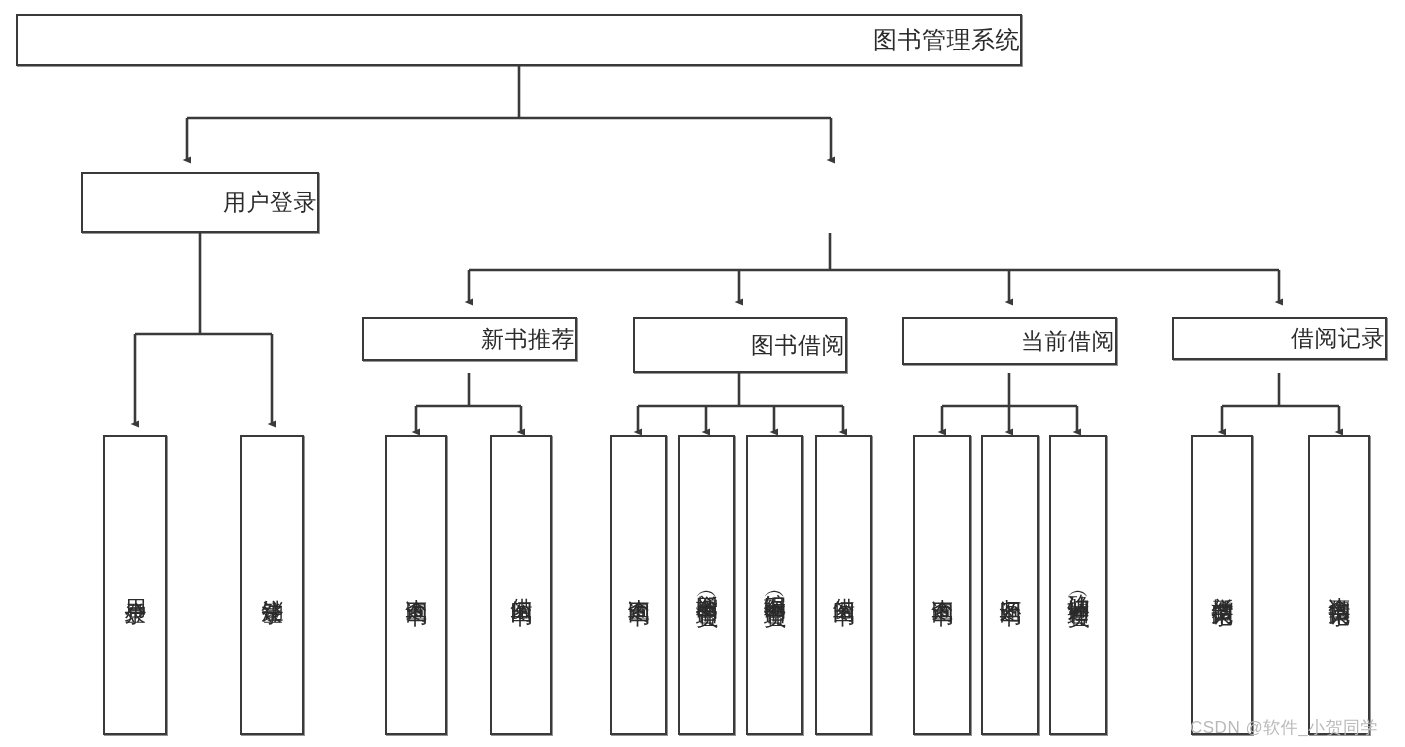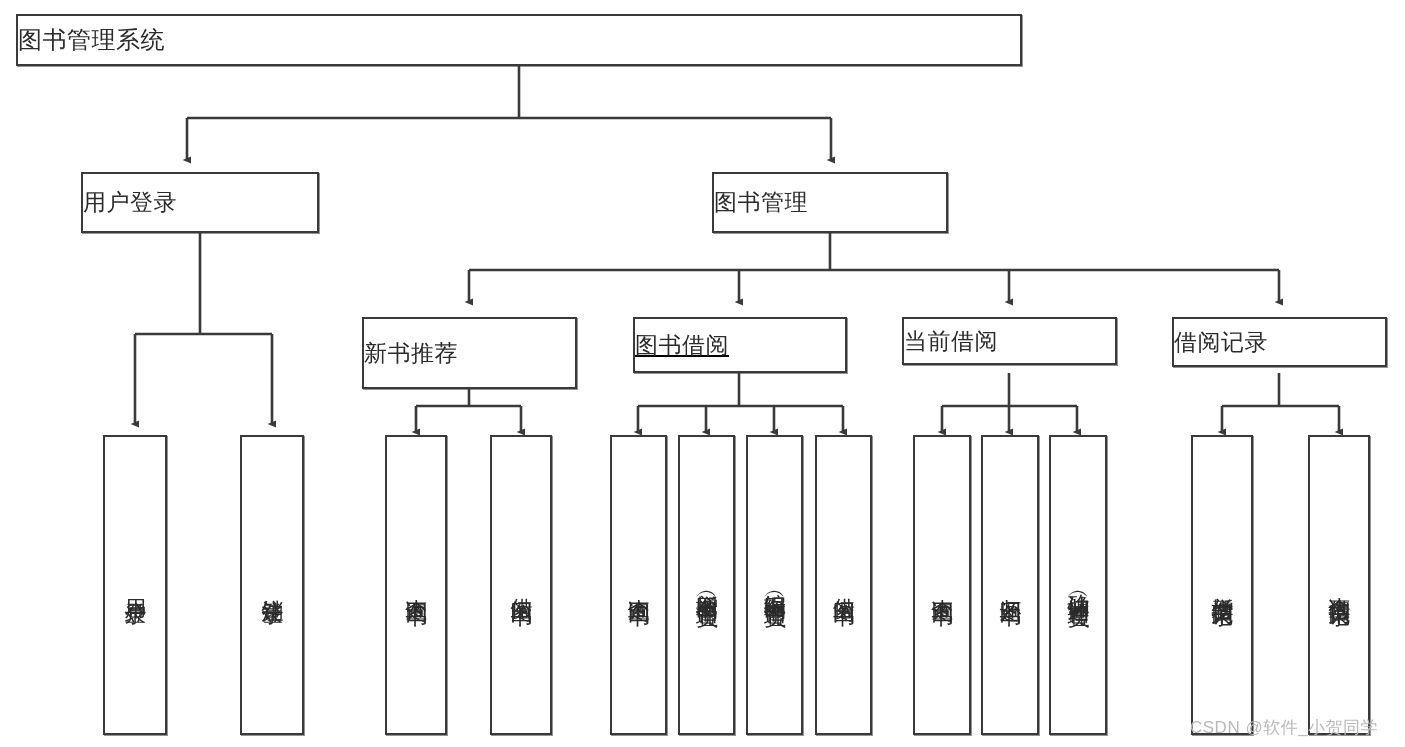--- a/index.html
+++ b/index.html
@@ -26,21 +26,21 @@
     height: 747px;
     pointer-events: none;
   }
   .node {
     position: absolute;
     box-sizing: border-box;
     background: #ffffff;
     border: 2px solid #3a3a3a;
     display: flex;
     align-items: center;
-    justify-content: flex-start;
+    justify-content: flex-end;
     box-shadow: 1px 1px 0 rgba(60,60,60,0.55);
   }
   .node-label {
     color: #2b2b2b;
     letter-spacing: 0.5px;
     line-height: 1.05;
     white-space: nowrap;
   }
   
   .node.horiz .node-label {
@@ -126,34 +126,31 @@
     </g>
   </svg>
 
   <div class="node horiz root" style="left:16px; top:14px; width:1006px; height:52px;">
     <span class="node-label">图书管理系统</span>
   </div>
 
   <div class="node horiz" style="left:81px; top:172px; width:238px; height:61px;">
     <span class="node-label">用户登录</span>
   </div>
-  <div class="node horiz" style="left:712px; top:172px; width:236px; height:61px;">
-    <span class="node-label">图书管理</span>
-  </div>
 
-  <div class="node horiz" style="left:362px; top:317px; width:215px; height:72px;">
+  <div class="node horiz" style="left:362px; top:317px; width:215px; height:44px;">
     <span class="node-label">新书推荐</span>
   </div>
-  <div class="node horiz" style="left:633px; top:317px; width:214px; height:56px;text-decoration:underline;">
+  <div class="node horiz" style="left:633px; top:317px; width:214px; height:56px;">
     <span class="node-label">图书借阅</span>
   </div>
   <div class="node horiz" style="left:902px; top:317px; width:215px; height:48px;">
     <span class="node-label">当前借阅</span>
   </div>
-  <div class="node horiz" style="left:1172px; top:317px; width:215px; height:50px;">
+  <div class="node horiz" style="left:1172px; top:317px; width:215px; height:43px;">
     <span class="node-label">借阅记录</span>
   </div>
 
   <div class="node vert" style="left:103px; top:435px; width:64px; height:300px;">
     <span class="node-label">用户登录</span>
   </div>
   <div class="node vert" style="left:240px; top:435px; width:64px; height:300px;">
     <span class="node-label">注销登录</span>
   </div>
 

